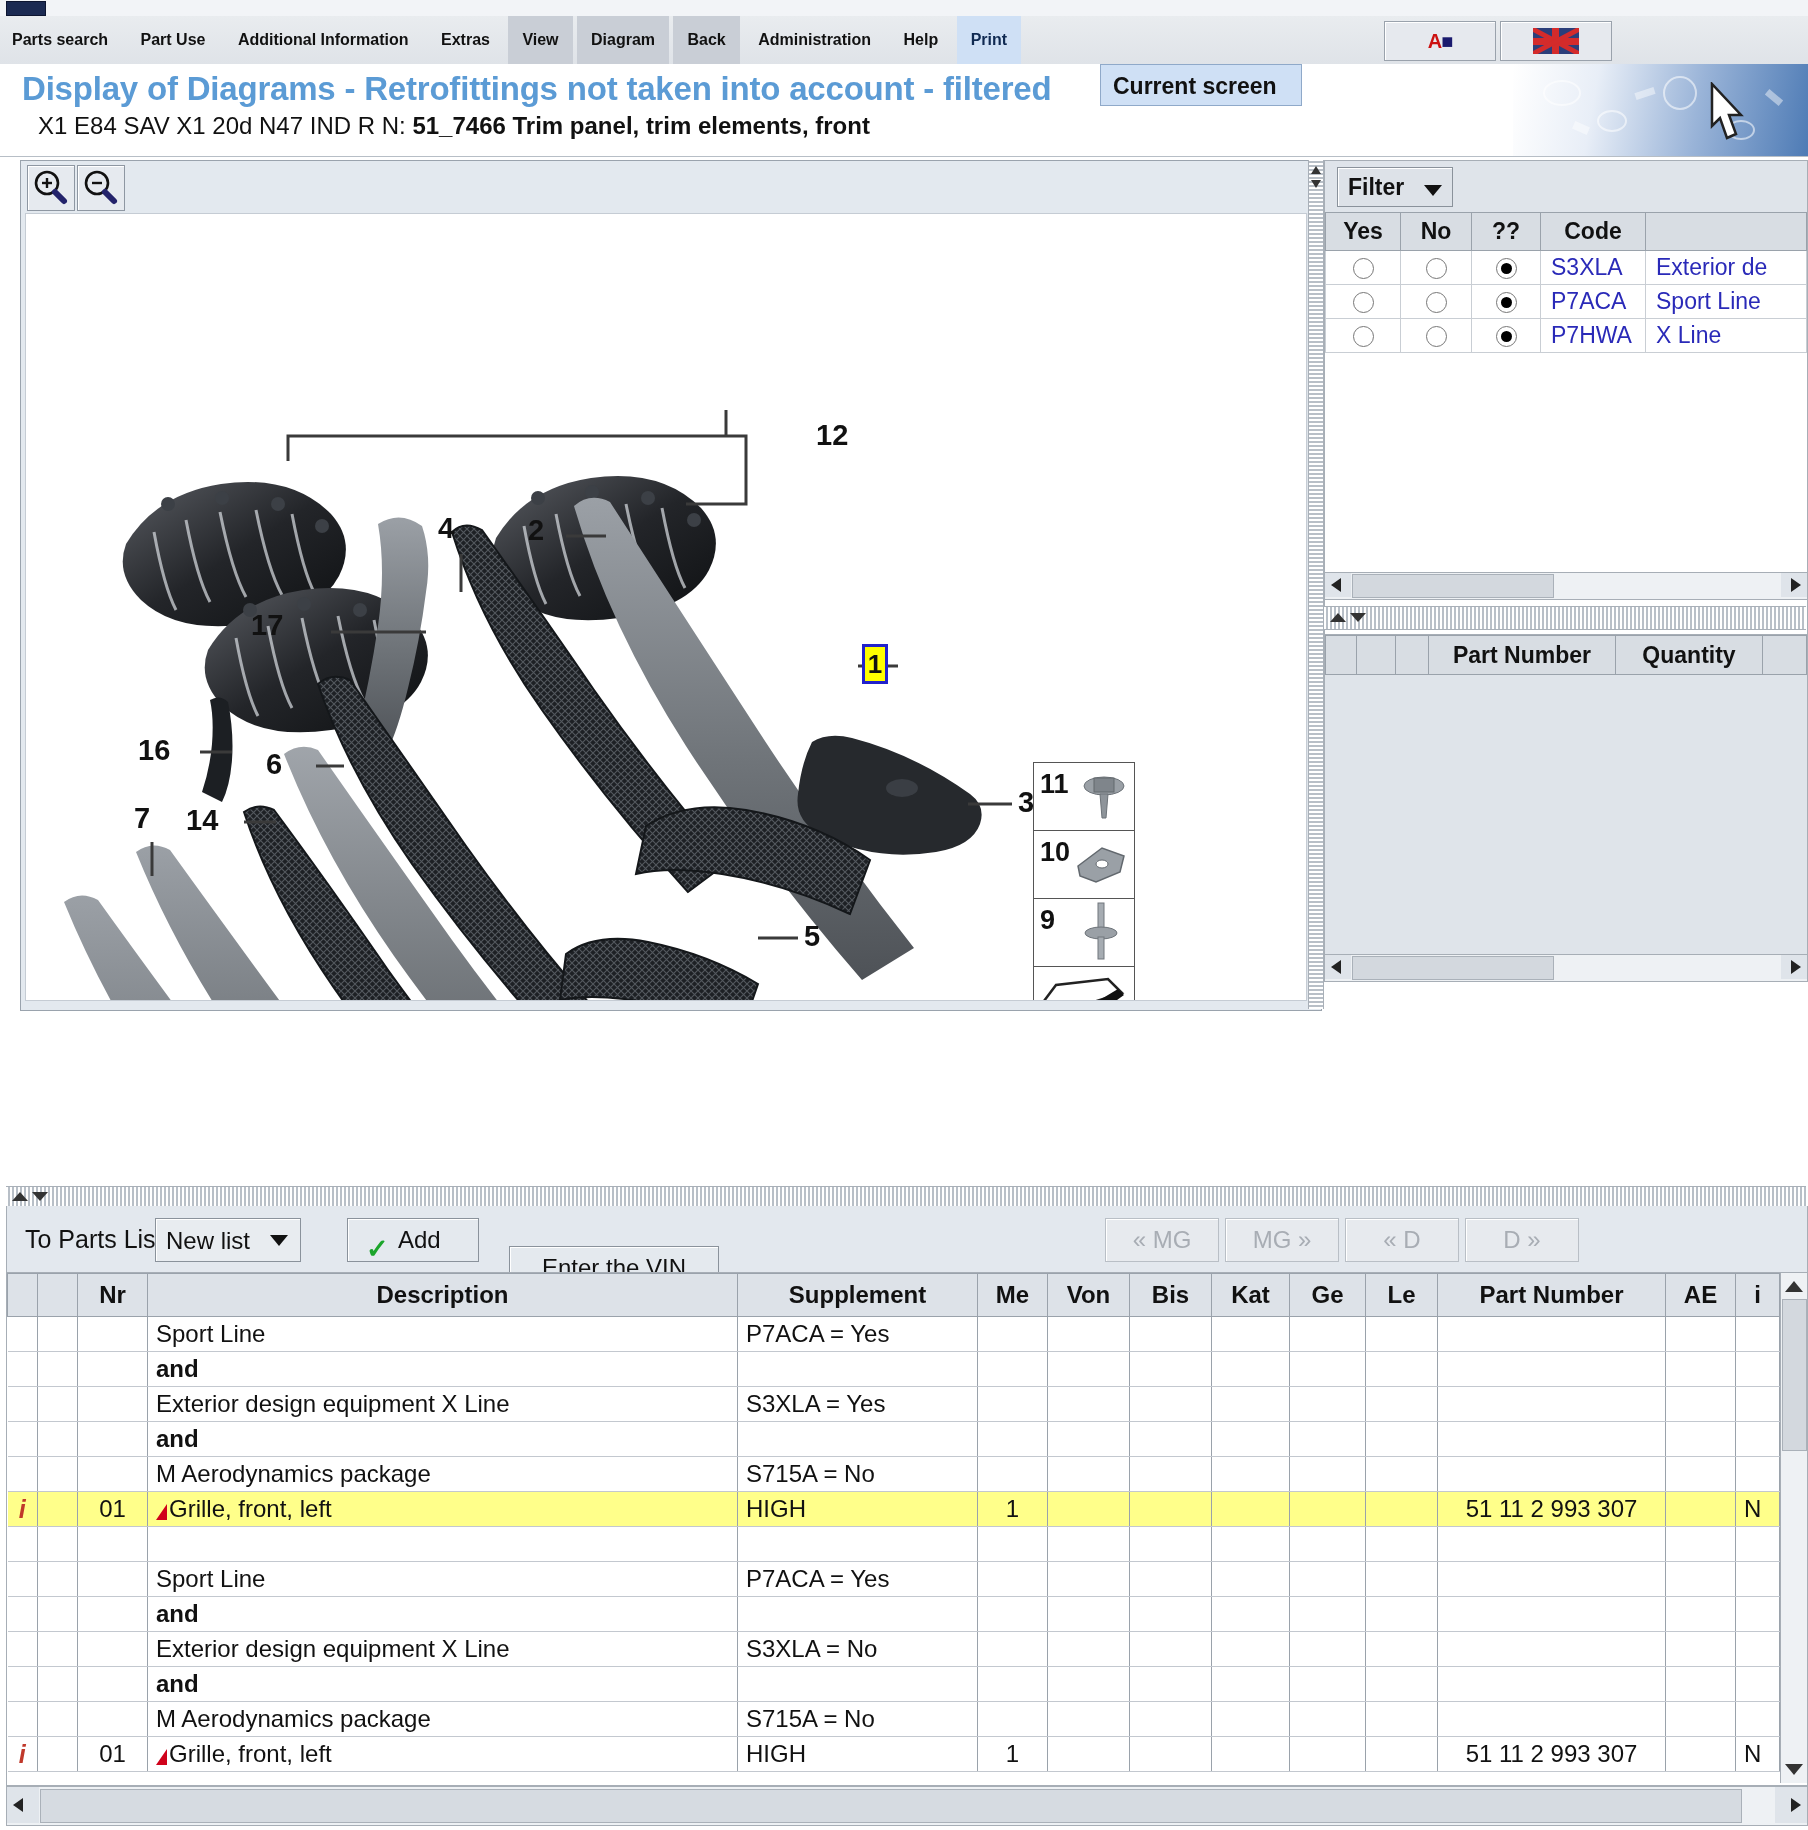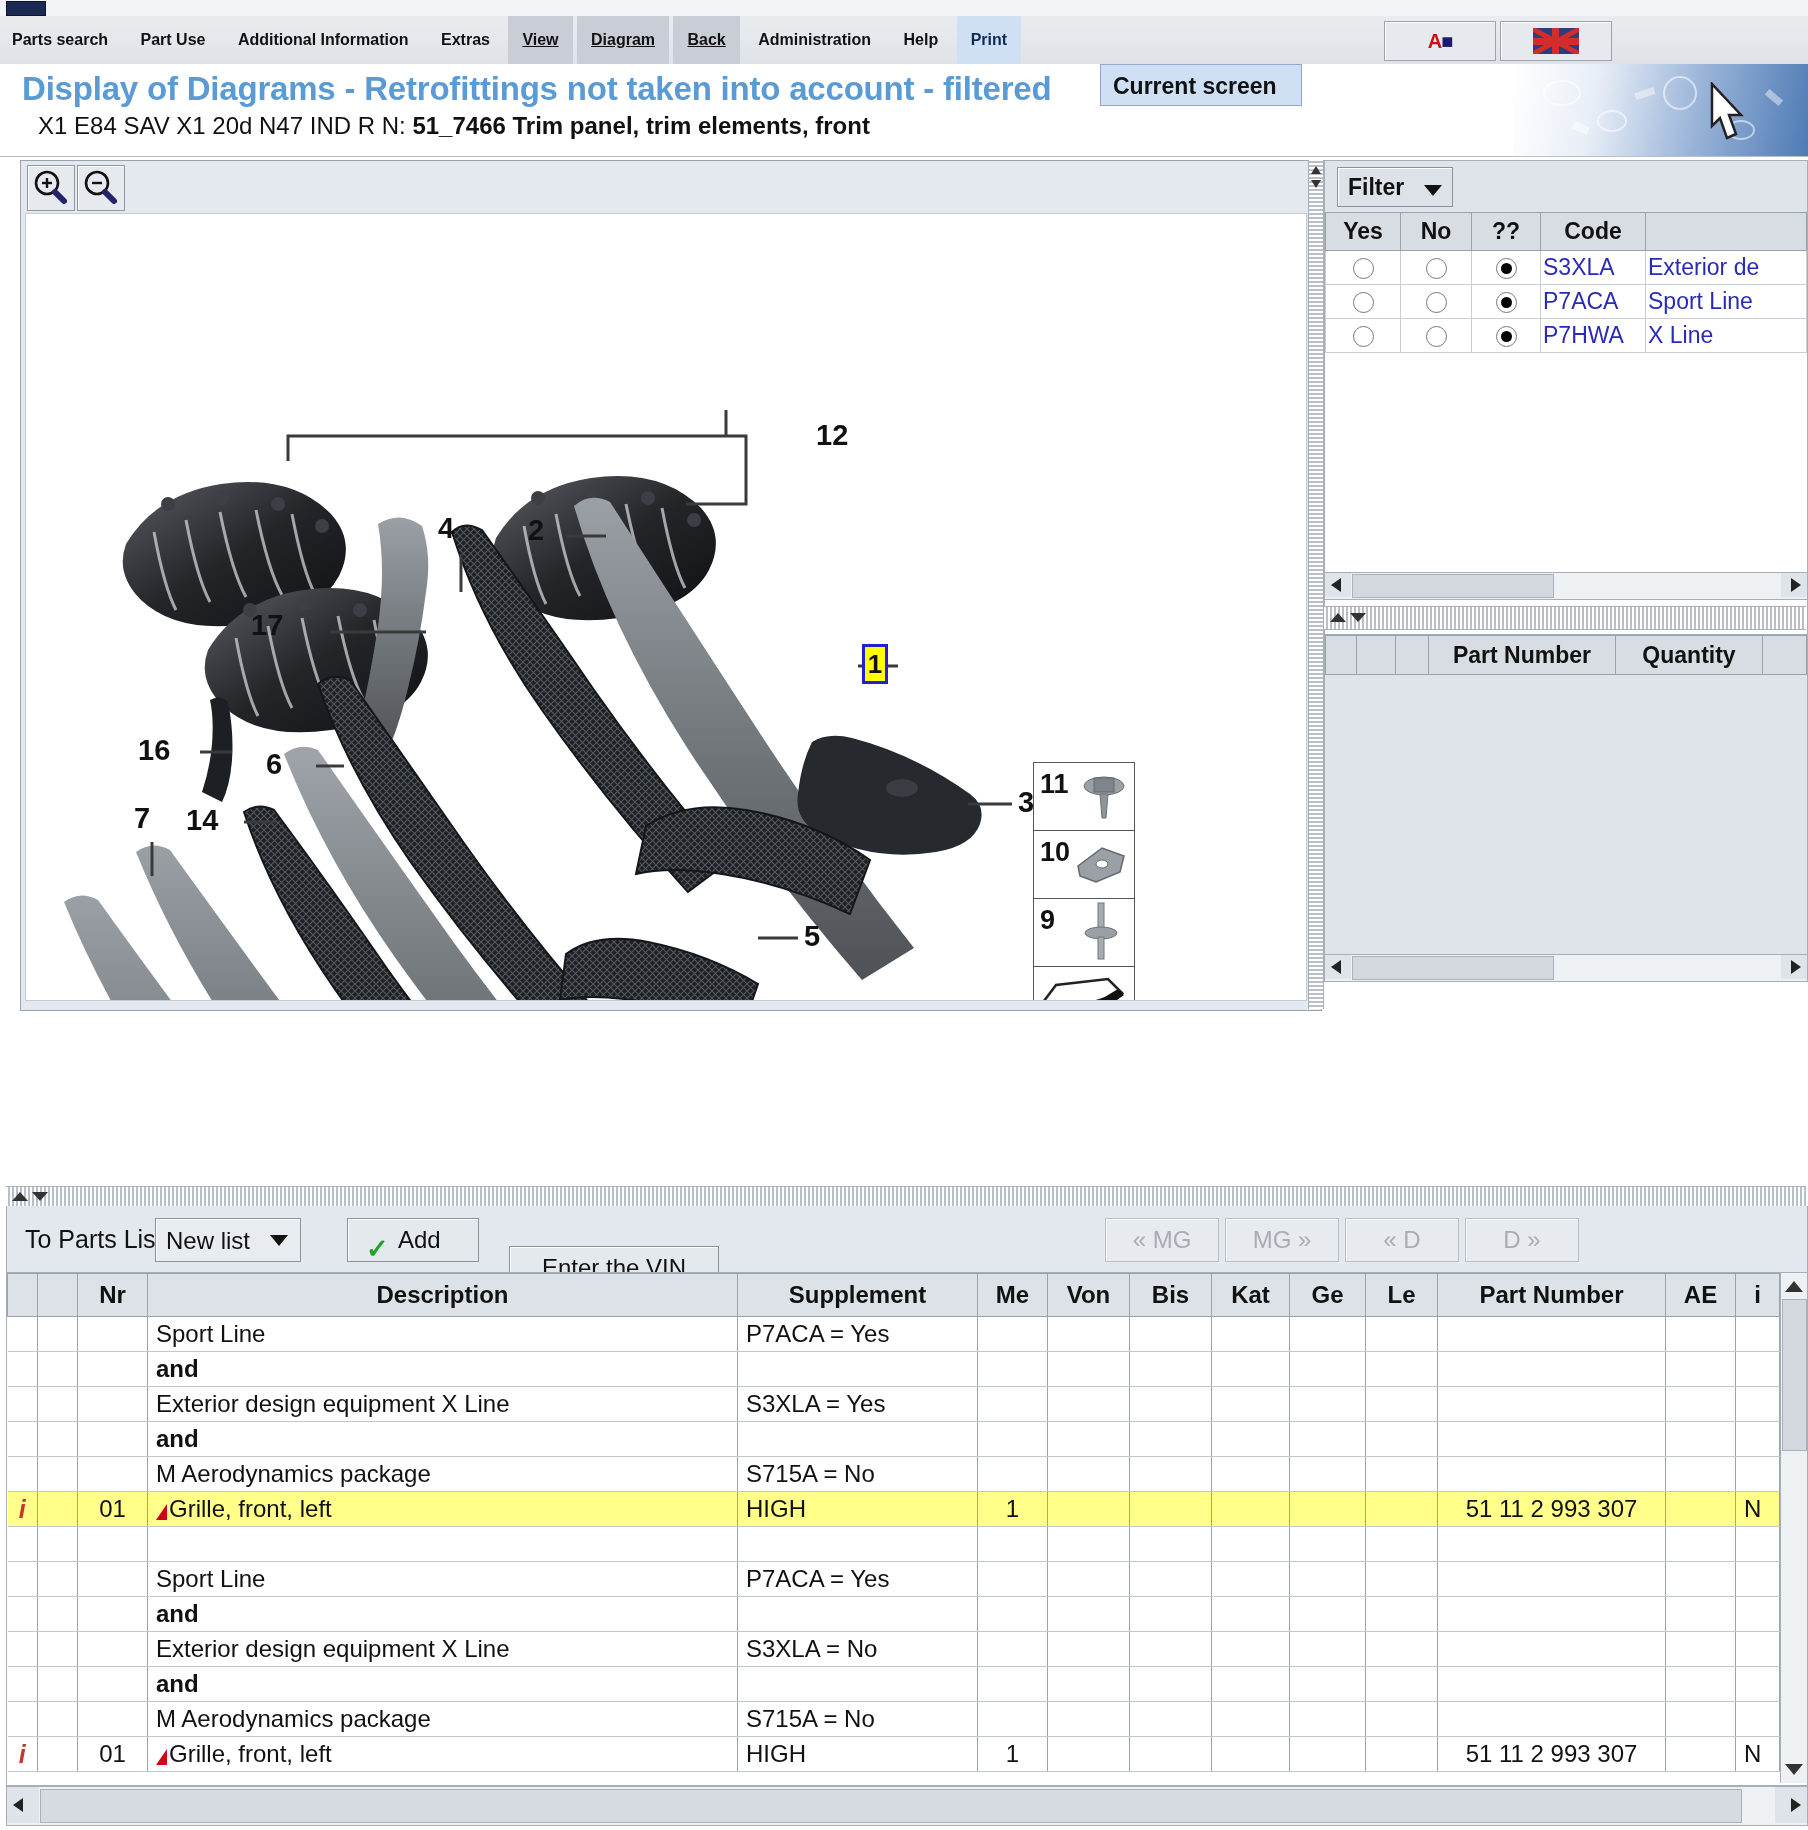--- a/index.html
+++ b/index.html
@@ -16,21 +16,21 @@
   
   .topstrip{position:absolute;left:0;top:0;width:1808px;height:16px;background:#f2f4f7;}
   .topstrip .tinyicon{position:absolute;left:6px;top:1px;width:38px;height:13px;background:#1b2a52;border:1px solid #0d1530;}
 
   
   .menubar{position:absolute;left:0;top:16px;width:1808px;height:48px;
            background:linear-gradient(#e9ecef,#dfe3e8);border-bottom:1px solid #b5bcc4;}
   .menu-items{position:absolute;left:0;top:0;height:48px;white-space:nowrap;}
   .mi{display:inline-block;height:48px;line-height:48px;padding:0 14px;
       font-size:16px;font-weight:bold;color:#111;vertical-align:top;cursor:default;}
-  .mi.sel{background:#c9ced6;text-decoration:underline;}
+  .mi.sel{background:#c9ced6;}
   .mi.active{background:#cfe0f5;color:#102a52;}
   .mi:first-child{padding-left:12px;}
 
   .toolbtn{position:absolute;top:5px;width:110px;height:38px;background:#e6e9ee;
            border:1px solid #9aa2ac;box-shadow:inset 1px 1px 0 #fff;}
   .toolbtn.b1{right:312px;}
   .toolbtn.b2{right:196px;}
   .ab-icon{position:absolute;left:50%;top:50%;transform:translate(-50%,-50%);
            font-size:20px;font-weight:bold;color:#cc1111;letter-spacing:-1px;}
   .ab-icon .d{color:#1a1a6e;}
@@ -98,21 +98,21 @@
              border:1px solid #8a929b;box-shadow:inset 1px 1px 0 #fff;}
   .filterbtn .lab{position:absolute;left:10px;top:6px;font-size:23px;font-weight:bold;color:#111;}
   .filterbtn .cv{position:absolute;right:10px;top:17px;width:0;height:0;
       border-left:9px solid transparent;border-right:9px solid transparent;border-top:11px solid #111;}
   .codetbl{position:absolute;left:0;top:52px;width:482px;height:450px;background:#fff;
            border:1px solid #a7aeb6;border-top:none;overflow:hidden;}
   .codetbl table{border-collapse:collapse;width:100%;}
   .codetbl th{background:#d8dde3;border:1px solid #9aa2ab;font-size:23px;font-weight:bold;
               color:#111;height:37px;padding:0;}
   .codetbl td{border:1px solid #c9ced4;height:33px;font-size:23px;color:#2a2ab8;
-              padding:0 2px;text-align:left;background:#fff;}
+              padding:0 10px;text-align:left;background:#fff;}
   .codetbl td.rc{text-align:center;padding:0;}
   .radio{display:inline-block;width:19px;height:19px;border:1px solid #777;border-radius:50%;
          background:#fff;vertical-align:middle;position:relative;}
   .radio.on:after{content:"";position:absolute;left:4px;top:4px;width:11px;height:11px;
          border-radius:50%;background:#000;}
   .hscroll{position:absolute;height:26px;background:#eef1f4;border:1px solid #a7aeb6;}
   .hscroll .arr{position:absolute;top:0;width:26px;height:24px;background:#dfe4ea;}
   .hscroll .arr.l{left:0;} .hscroll .arr.r{right:0;}
   .hscroll .thumb{position:absolute;top:1px;height:22px;background:#d3d8de;border:1px solid #aab1b9;}
   .arrL,.arrR{position:absolute;top:50%;transform:translateY(-50%);width:0;height:0;

